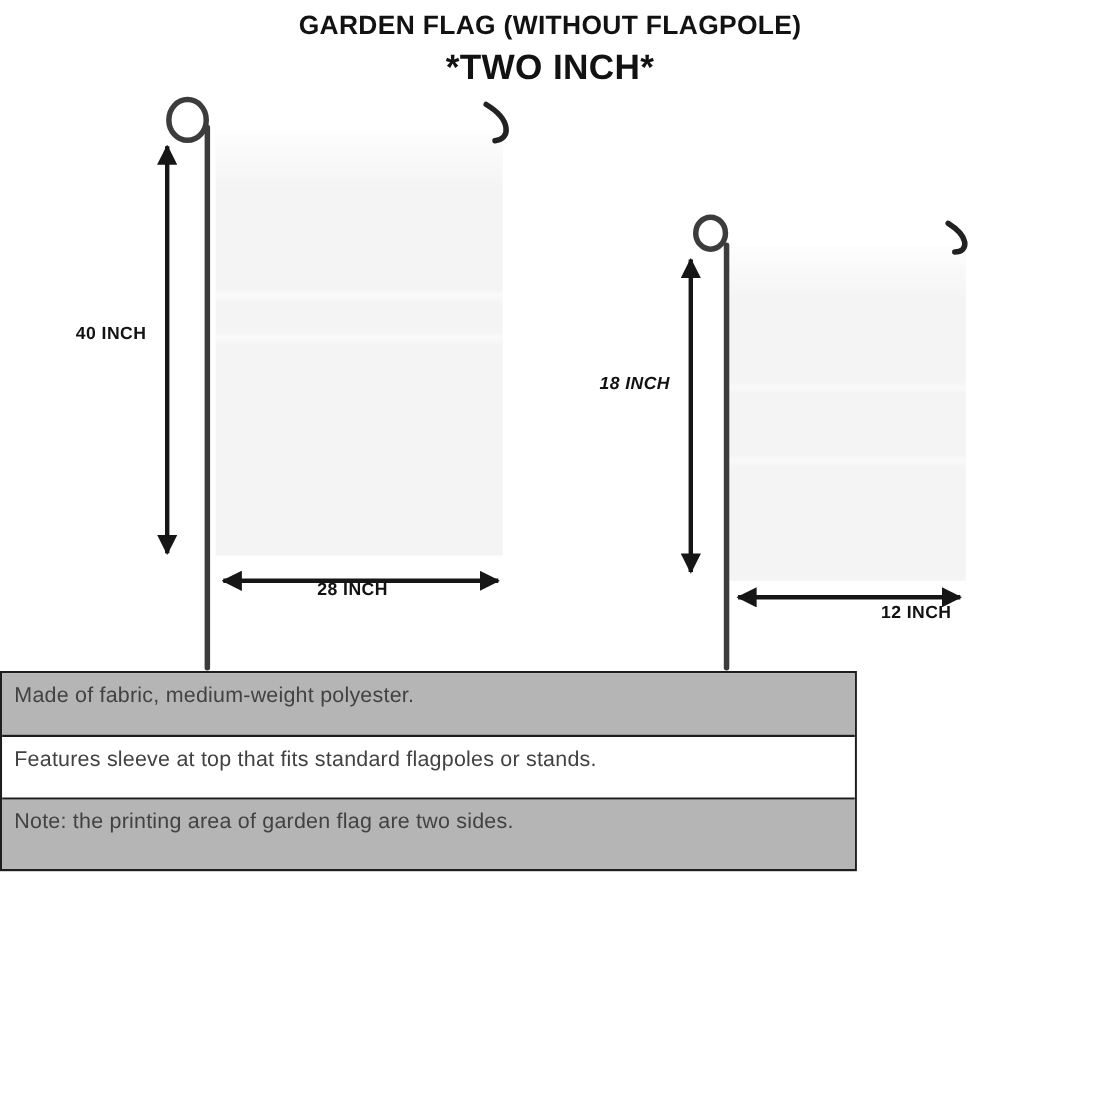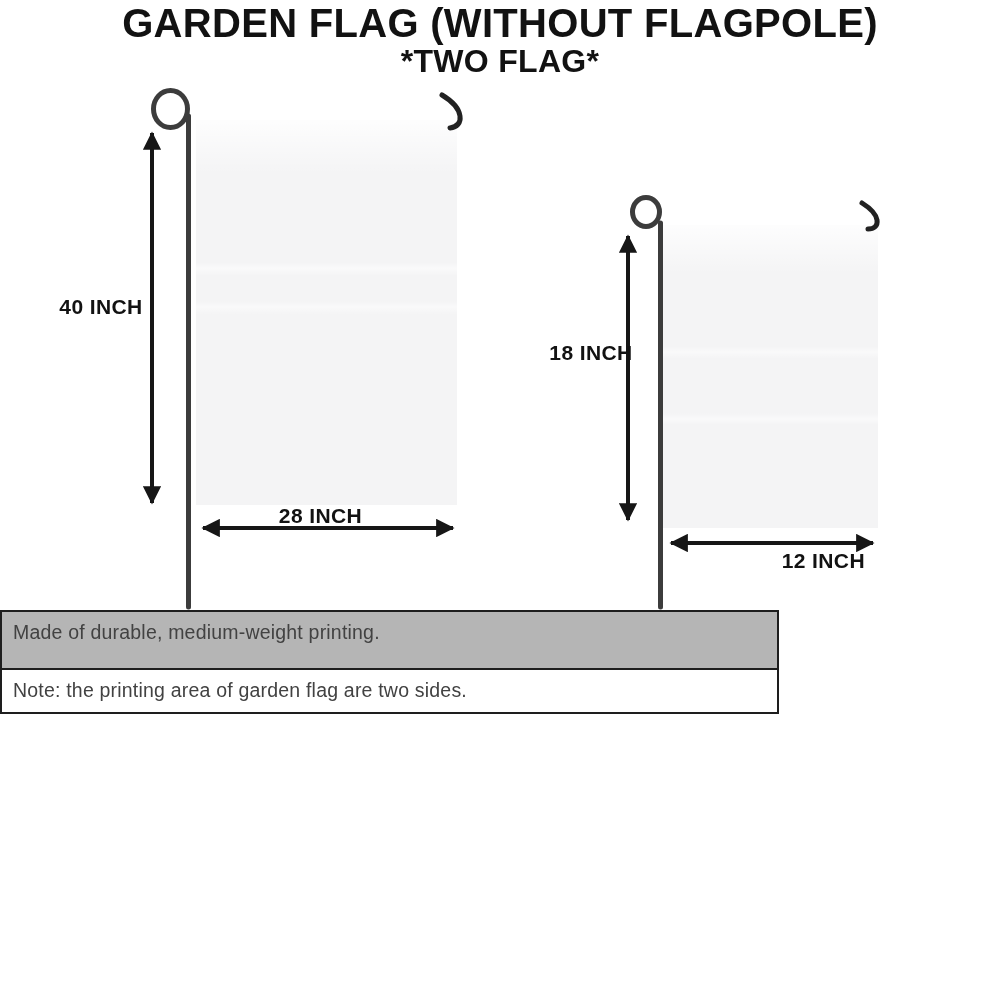--- a/index.html
+++ b/index.html
@@ -2,21 +2,21 @@
 <html style="--ink: #121212; --pole: #3c3c3c; --flag-fill: #f4f4f5; --row-gray: #b5b5b5; --row-border: #1e1e1e; --row-text: #424242;"><head>
 <meta charset="utf-8">
 <style>
   html,body{margin:0;padding:0;background:#fff;}
   .stage{
     position:relative;width:1000px;height:1000px;background:#fff;overflow:hidden;
     font-family:"Liberation Sans",sans-serif;
   }
   .title{position:absolute;top:4px;left:0;width:1000px;text-align:center;
     font-weight:800;color:var(--ink,#121212);}
-  .title .t1{font-size:40px;line-height:39px;letter-spacing:.3px;}
+  .title .t1{font-size:24px;line-height:39px;letter-spacing:.3px;}
   .title .t2{font-size:32px;line-height:36px;letter-spacing:.3px;}
 
   .flag{position:absolute;}
   .flag-large{
     left:196px;top:120px;width:261px;height:385px;
     background:
       linear-gradient(180deg, rgba(255,255,255,.85), rgba(255,255,255,0) 14%),
       linear-gradient(180deg, transparent 37%, rgba(255,255,255,.55) 38.5%, transparent 40.5%),
       linear-gradient(180deg, transparent 47%, rgba(255,255,255,.5) 48.5%, transparent 50.5%),
       var(--flag-fill,#f4f4f5);
@@ -25,52 +25,52 @@
     left:663px;top:225px;width:215px;height:303px;
     background:
       linear-gradient(180deg, rgba(255,255,255,.85), rgba(255,255,255,0) 16%),
       linear-gradient(180deg, transparent 40%, rgba(255,255,255,.5) 42%, transparent 44%),
       linear-gradient(180deg, transparent 62%, rgba(255,255,255,.5) 64%, transparent 66%),
       var(--flag-fill,#f4f4f5);
   }
 
   .overlay{position:absolute;left:0;top:0;pointer-events:none;}
 
-  .dim{position:absolute;font-weight:800;font-size:21px;letter-spacing:.4px;
+  .dim{position:absolute;font-weight:800;font-size:16px;letter-spacing:.4px;
     color:var(--ink,#121212);text-align:center;}
   .dim-40{left:41px;  top:295px;width:120px;}
-  .dim-28{left:228px; top:504px;width:185px;}
-  .dim-18{left:531px; top:341px;width:120px;}
+  .dim-28{left:228px; top:528px;width:185px;}
+  .dim-18{left:517px; top:341px;width:120px;font-style:italic;}
   .dim-12{left:680px; top:549px;width:185px;text-align:right;}
 
   .features{
     position:absolute;left:0;top:610px;width:779px;
     border:2px solid var(--row-border,#1e1e1e);
     box-sizing:border-box;background:#fff;
   }
   .feature-row{
     box-sizing:border-box;height:57.6px;
     border-bottom:2px solid var(--row-border,#1e1e1e);
     padding:7px 10px 0 11px;
     font-size:19.5px;line-height:26px;letter-spacing:.2px;
     color:var(--row-text,#424242);
     white-space:nowrap;overflow:hidden;
   }
   .feature-row:nth-child(odd){background:var(--row-gray,#b5b5b5);}
   .feature-row:nth-child(even){background:#ffffff;}
-  .feature-row:last-child{border-bottom:none;height:42px;border-radius:26px;}
+  .feature-row:last-child{border-bottom:none;height:63px;}
 </style>
 </head>
 <body>
 
 <div class="stage">
 
   <header class="title">
     <div class="t1">GARDEN FLAG (WITHOUT FLAGPOLE)</div>
-    <div class="t2">*TWO FLAG*</div>
+    <div class="t2">*TWO INCH*</div>
   </header>
 
   <div class="flag flag-large"></div>
   <div class="flag flag-small"></div>
 
   <svg class="overlay" width="1000" height="1000" viewBox="0 0 1000 1000" fill="none">
     <defs>
       <marker id="arrow" viewBox="0 0 12 12" refX="11" refY="6" markerWidth="4.6" markerHeight="4.6" orient="auto-start-reverse">
         <path d="M0 0 L12 6 L0 12 Z" fill="#161616"></path>
       </marker>
@@ -95,17 +95,18 @@
       <line x1="671" y1="543" x2="873" y2="543" marker-start="url(#arrow)" marker-end="url(#arrow)"></line>
     </g>
   </svg>
 
   <div class="dim dim-40">40 INCH</div>
   <div class="dim dim-28">28 INCH</div>
   <div class="dim dim-18">18 INCH</div>
   <div class="dim dim-12">12 INCH</div>
 
   <div class="features">
-    <div class="feature-row">Made of durable, medium-weight printing.</div>
+    <div class="feature-row">Made of fabric, medium-weight polyester.</div>
+    <div class="feature-row">Features sleeve at top that fits standard flagpoles or stands.</div>
     <div class="feature-row">Note: the printing area of garden flag are two sides.</div>
   </div>
 
 </div>
 
 </body></html>

